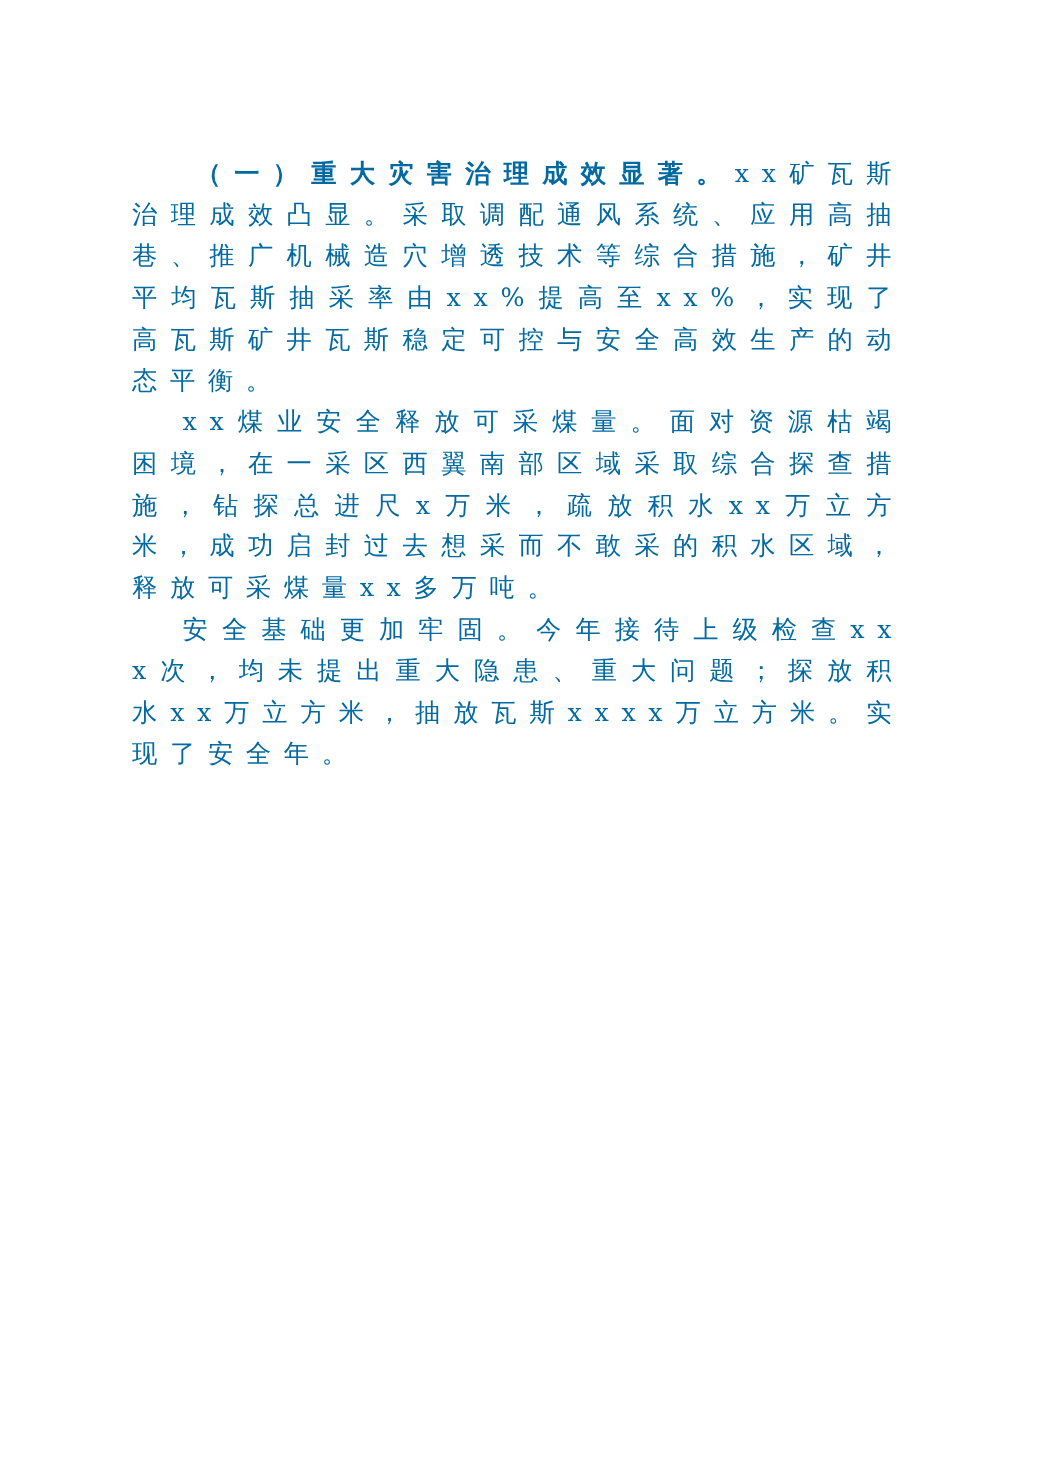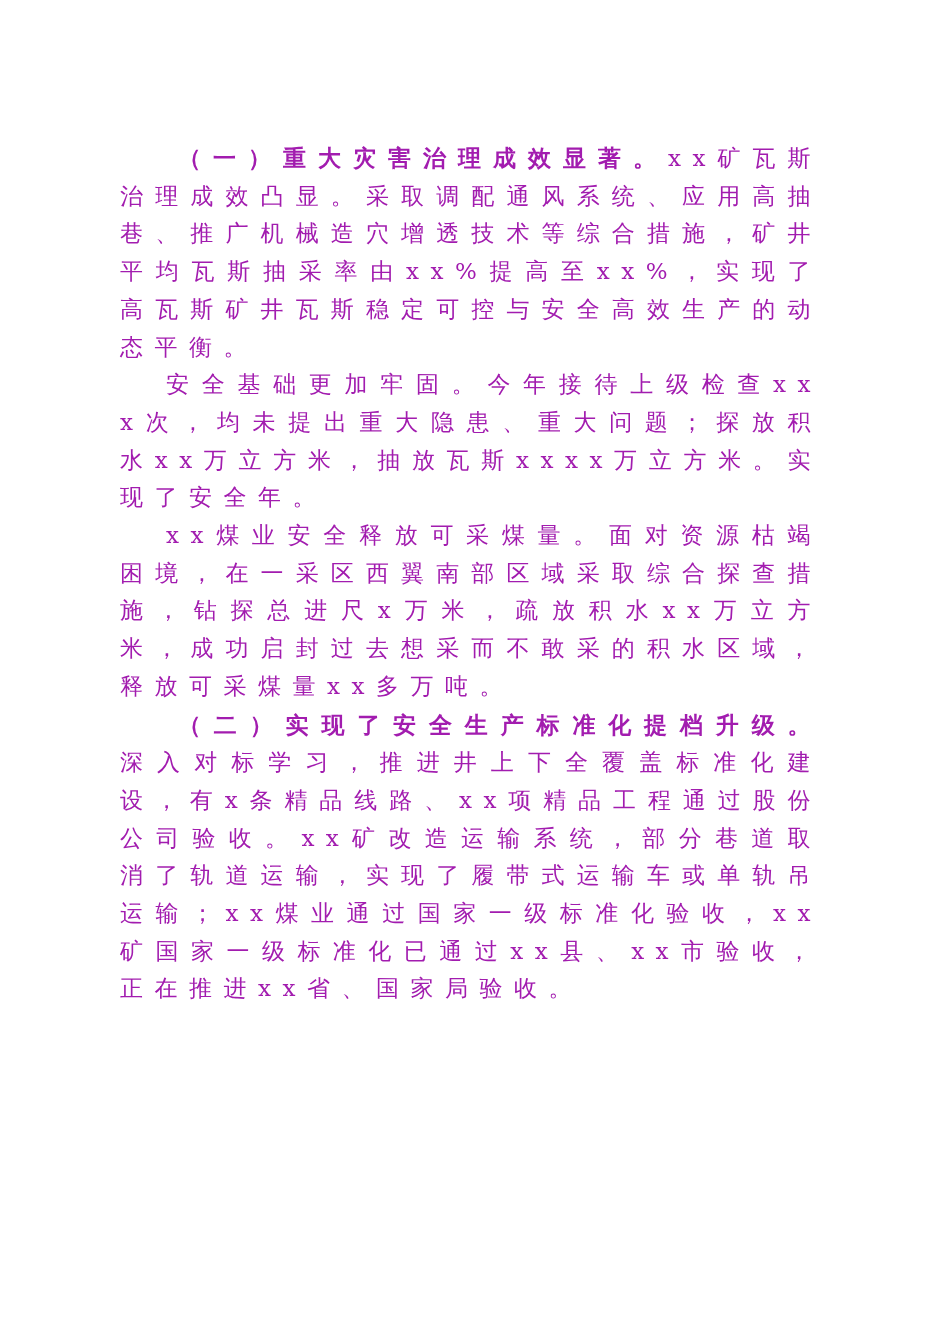--- a/index.html
+++ b/index.html
@@ -5,34 +5,33 @@
   html, body { margin: 0; padding: 0; background: #ffffff; }
   body { width: 950px; height: 1344px; position: relative; overflow: hidden; }
   .page {
     position: absolute;
     left: 120px;
     top: 139px;
     width: 702px;
     font-family: "DejaVu Serif", "Liberation Serif", serif;
     font-size: 23px;
     line-height: 37.7px;
-    color: #a21caf;
+    color: #0369a1;
     letter-spacing: 11.5px;
   }
   .para {
     margin: 0;
     text-indent: 46px;
     text-align: justify;
     text-align-last: left;
     word-break: break-all;
   }
   .para .lead-bold { font-weight: bold; }
   .para.heading { text-indent: 58px; }
 </style>
 </head>
 <body>
 
 <div class="page">
   <p class="para heading"><span class="lead-bold">（一）重大灾害治理成效显著。</span><span>xx矿瓦斯治理成效凸显。采取调配通风系统、应用高抽巷、推广机械造穴增透技术等综合措施，矿井平均瓦斯抽采率由xx%提高至xx%，实现了高瓦斯矿井瓦斯稳定可控与安全高效生产的动态平衡。</span></p>
+  <p class="para"><span>xx煤业安全释放可采煤量。面对资源枯竭困境，在一采区西翼南部区域采取综合探查措施，钻探总进尺x万米，疏放积水xx万立方米，成功启封过去想采而不敢采的积水区域，释放可采煤量xx多万吨。</span></p>
   <p class="para"><span>安全基础更加牢固。今年接待上级检查xxx次，均未提出重大隐患、重大问题；探放积水xx万立方米，抽放瓦斯xxxx万立方米。实现了安全年。</span></p>
-  <p class="para"><span>xx煤业安全释放可采煤量。面对资源枯竭困境，在一采区西翼南部区域采取综合探查措施，钻探总进尺x万米，疏放积水xx万立方米，成功启封过去想采而不敢采的积水区域，释放可采煤量xx多万吨。</span></p>
-  <p class="para heading"><span class="lead-bold">（二）实现了安全生产标准化提档升级。</span><span>深入对标学习，推进井上下全覆盖标准化建设，有x条精品线路、xx项精品工程通过股份公司验收。xx矿改造运输系统，部分巷道取消了轨道运输，实现了履带式运输车或单轨吊运输；xx煤业通过国家一级标准化验收，xx矿国家一级标准化已通过xx县、xx市验收，正在推进xx省、国家局验收。</span></p>
 </div>
 
 </body></html>

